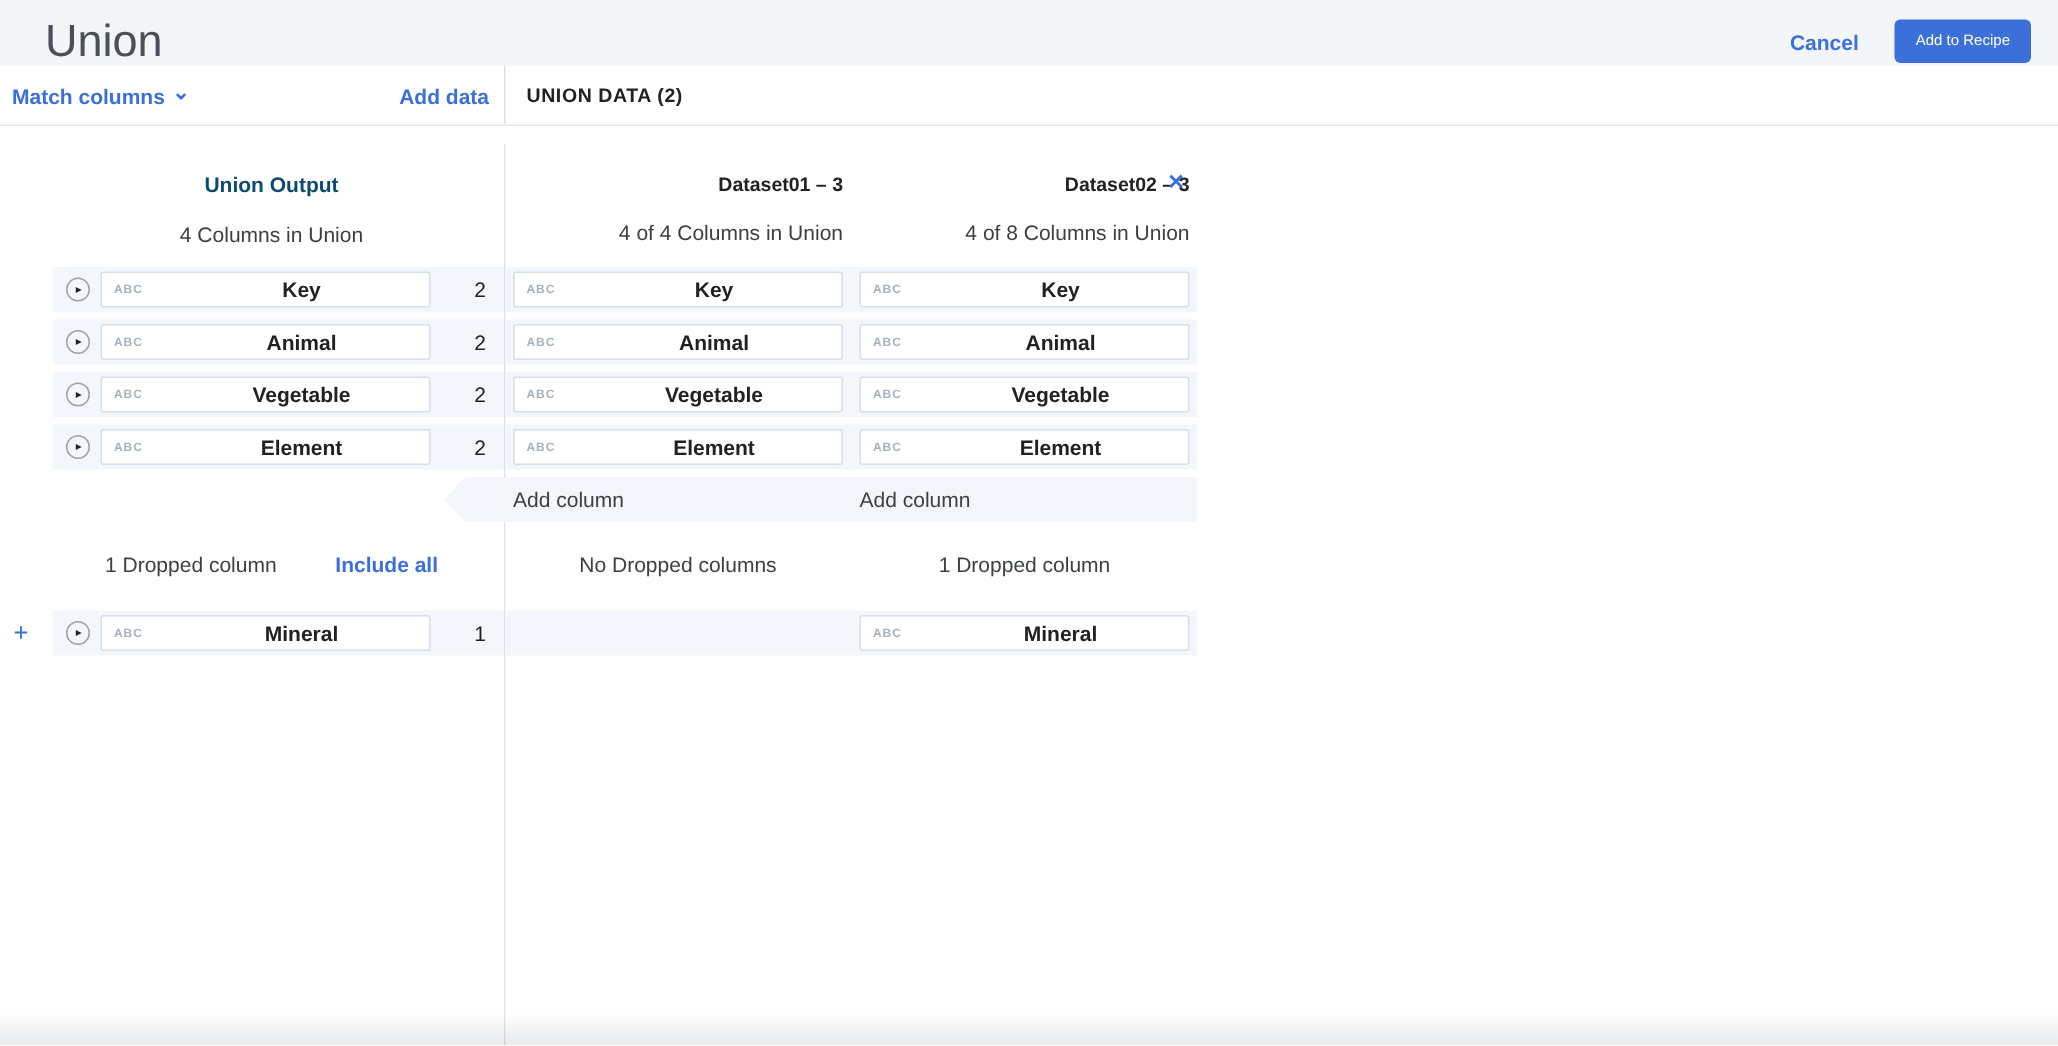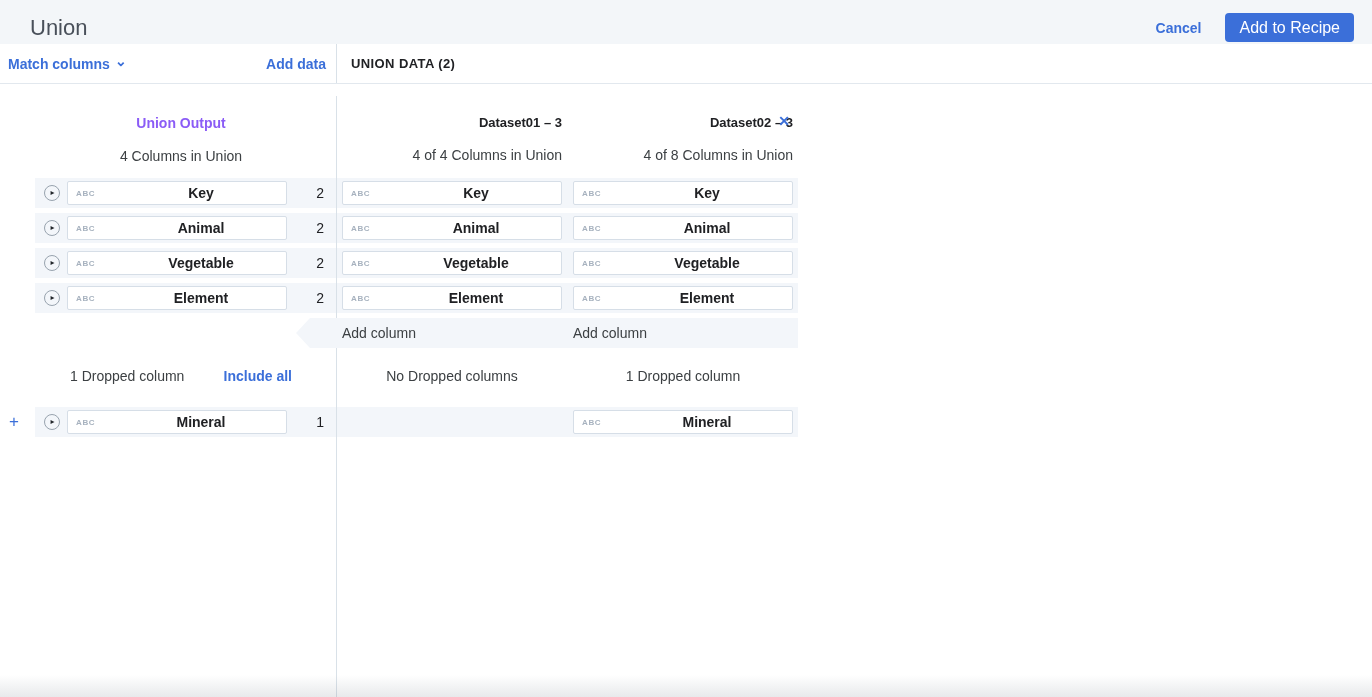--- a/index.html
+++ b/index.html
@@ -9,26 +9,26 @@
     background:#fff; font-family:"Liberation Sans", sans-serif;
     font-size:14px; color:#3c4043;
   }
 
   
   .topbar {
     position:absolute; top:0; left:0; width:100%; height:56px;
     background:#f3f6f9; border-bottom:1px solid #e2e8ee;
     display:flex; align-items:center;
   }
-  .app-title { margin-left:30px; font-size:22px; color:#49505a; font-weight:400; }
+  .app-title { margin-left:30px; font-size:30px; color:#49505a; font-weight:400; }
   .topbar-actions { margin-left:auto; margin-right:18px; display:flex; align-items:center; gap:24px; }
   .link { color:#3b6fd9; font-weight:600; cursor:pointer; text-decoration:none; }
   .btn-primary {
     background:#3b6fd9; color:#fff; border:none; border-radius:4px;
-    height:29px; padding:0 14px; font-family:inherit; font-size:16px;
+    height:29px; padding:0 14px; font-family:inherit; font-size:10px;
     font-weight:500; cursor:pointer;
   }
 
   
   .toolbar {
     position:absolute; top:44px; left:0; width:100%; height:40px;
     background:#fff; border-bottom:1px solid #e2e8ee; display:flex;
   }
   .toolbar-left {
     width:337px; min-width:337px; border-right:1px solid #d9e1e8;
@@ -39,21 +39,21 @@
   .chev { font-size:14px; line-height:10px; transform:translateY(-3px); font-weight:700; }
   .toolbar-right { flex:1; display:flex; align-items:center; padding-left:14px; }
   .union-data-title { font-weight:700; font-size:13px; color:#202124; letter-spacing:.4px; }
 
   
   .content { position:absolute; top:96px; left:0; right:0; bottom:0; display:flex; }
   .left-panel { width:337px; min-width:337px; border-right:1px solid #d9e1e8; position:relative; background:#fff; }
   .right-panel { flex:1; position:relative; background:#fff; }
 
   .lp-title, .lp-sub { position:absolute; left:70px; width:222px; text-align:center; }
-  .lp-title { top:19px; font-weight:700; color:#8b5cf6; }
+  .lp-title { top:19px; font-weight:700; color:#0c4a6e; }
   .lp-sub   { top:52px; color:#3c4043; }
 
   .lp-rows { position:absolute; top:82px; left:0; right:0; }
   .lrow {
     height:30px; margin:0 0 5px 35px; background:#f3f6fa;
     display:flex; align-items:center;
   }
   .expand-btn {
     width:16px; height:16px; min-width:16px; border:1.5px solid #98a3ae; border-radius:50%;
     margin-left:9px; display:flex; align-items:center; justify-content:center;

